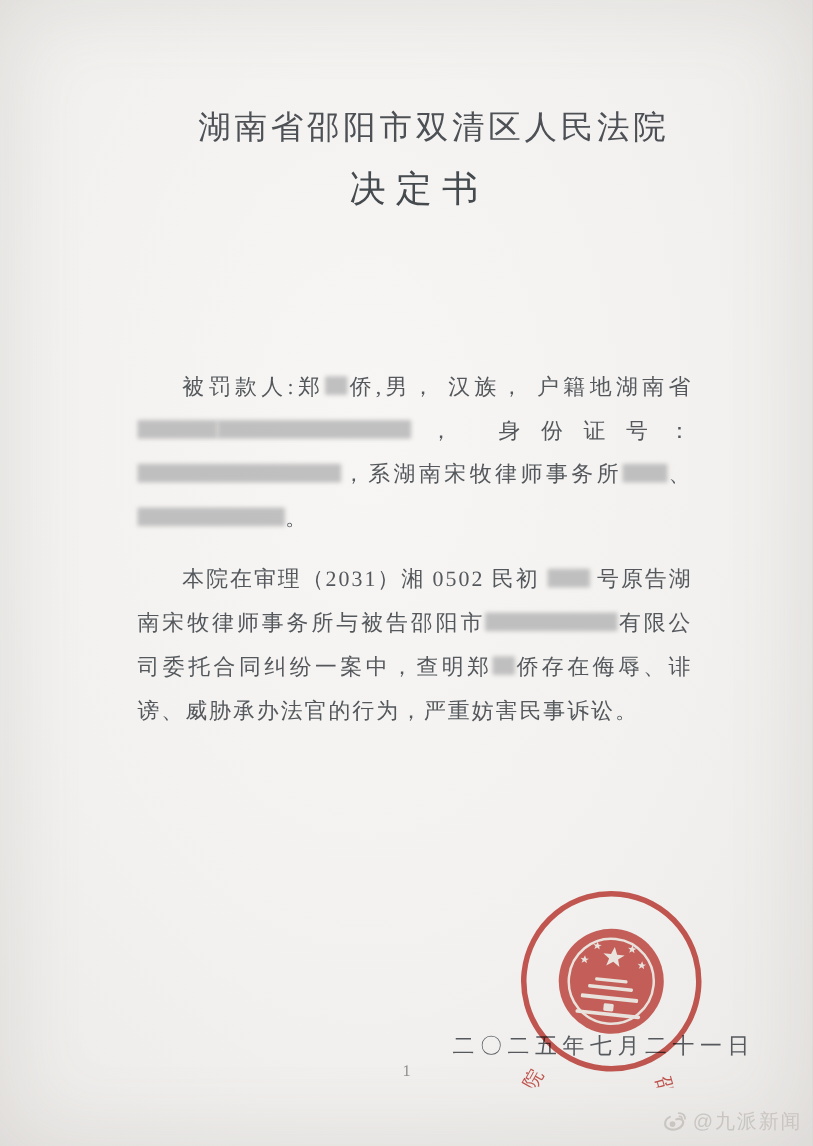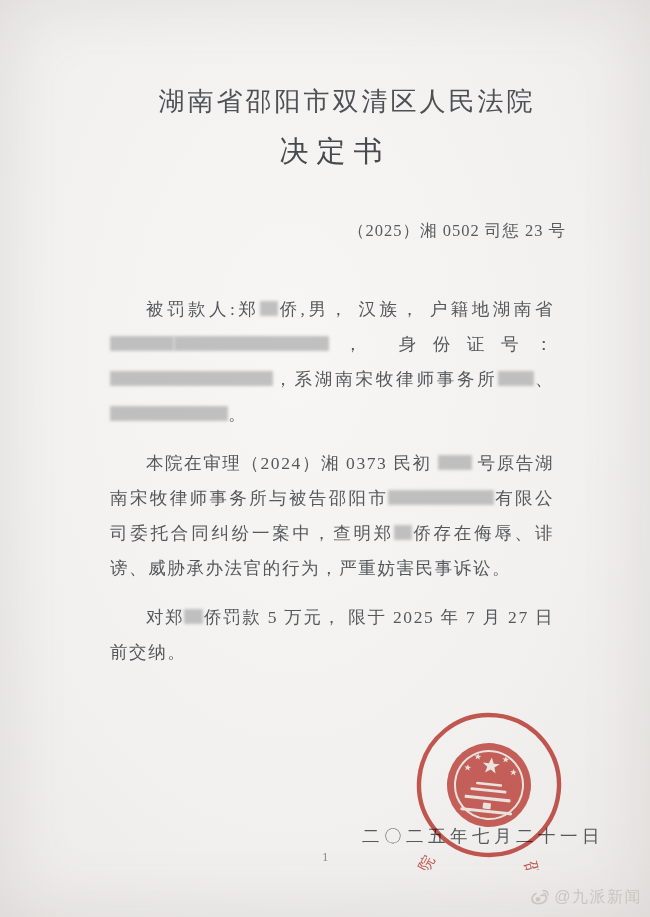--- a/index.html
+++ b/index.html
@@ -53,26 +53,24 @@
 </style>
 </head>
 <body>
 
 <div class="page">
 
   <div class="court-name">湖南省邵阳市双清区人民法院</div>
 
   <div class="doc-title">决定书</div>
 
-  <div class="case-number">（2025）湘 0502 司惩 23 号</div>
 
   <div class="doc-body">
       <p class="para"><span>被罚款人:郑</span><span class="redact" style="width: 18px;"></span><span>侨,男， 汉族， 户籍地湖南省</span><span class="redact" style="width: 64px;"></span><span class="redact" style="width: 155px;"></span><span>， 身份证号： </span><span class="redact" style="width: 163px;"></span><span>，系湖南宋牧律师事务所</span><span class="redact" style="width: 36px;"></span><span>、</span><span class="redact" style="width: 118px;"></span><span>。</span></p>
-      <p class="para"><span>本院在审理（2024）湘 0373 民初 </span><span class="redact" style="width: 34px;"></span><span> 号原告湖南宋牧律师事务所与被告邵阳市</span><span class="redact" style="width: 106px;"></span><span>有限公司委托合同纠纷一案中，查明郑</span><span class="redact" style="width: 18px;"></span><span>侨存在侮辱、诽谤、威胁承办法官的行为，严重妨害民事诉讼。</span></p>
-      <p class="para"><span>对郑</span><span class="redact" style="width: 19px;"></span><span>侨罚款 5 万元， 限于 2025 年 7 月 27 日前交纳。</span></p>
+      <p class="para"><span>本院在审理（2031）湘 0502 民初 </span><span class="redact" style="width: 34px;"></span><span> 号原告湖南宋牧律师事务所与被告邵阳市</span><span class="redact" style="width: 106px;"></span><span>有限公司委托合同纠纷一案中，查明郑</span><span class="redact" style="width: 18px;"></span><span>侨存在侮辱、诽谤、威胁承办法官的行为，严重妨害民事诉讼。</span></p>
     </div>
 
   <div class="date-line">二〇二五年七月二十一日</div>
 
   <svg class="seal" width="170" height="170" viewBox="0 0 170 170" aria-hidden="true">
     <g transform="rotate(6 85 85)">
       <circle cx="85" cy="85" r="70" fill="none" stroke="#c5443d" stroke-width="4.4"></circle>
       <path id="sealArc" d="M 85 137 A 52 52 0 1 1 84.9 137" fill="none"></path>
       <text font-size="15.5" fill="#c5443d" letter-spacing="7.2" font-family="Liberation Serif, DejaVu Serif, serif">
         <textPath href="#sealArc" startOffset="50">邵阳市双清区人民法院</textPath>

